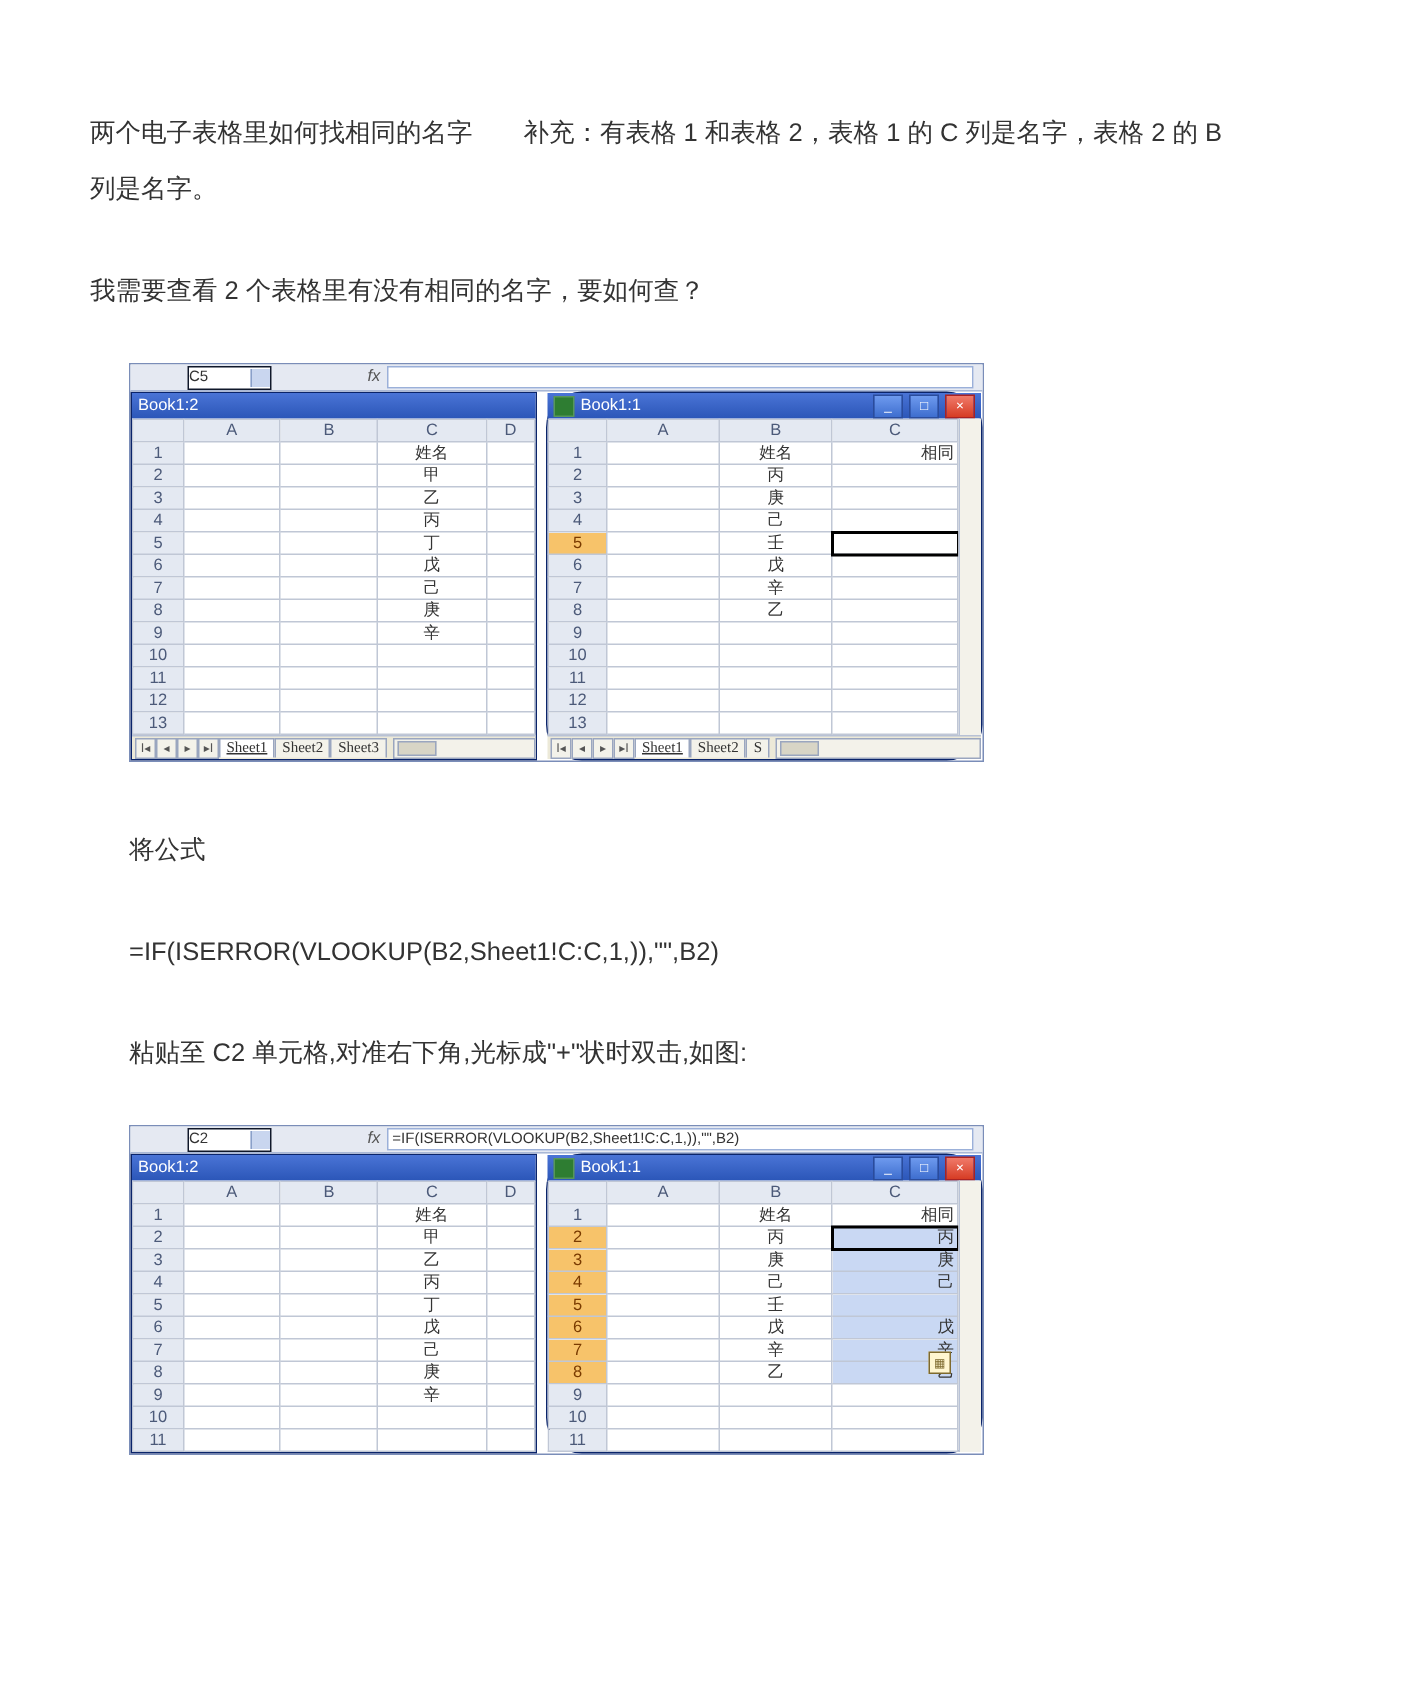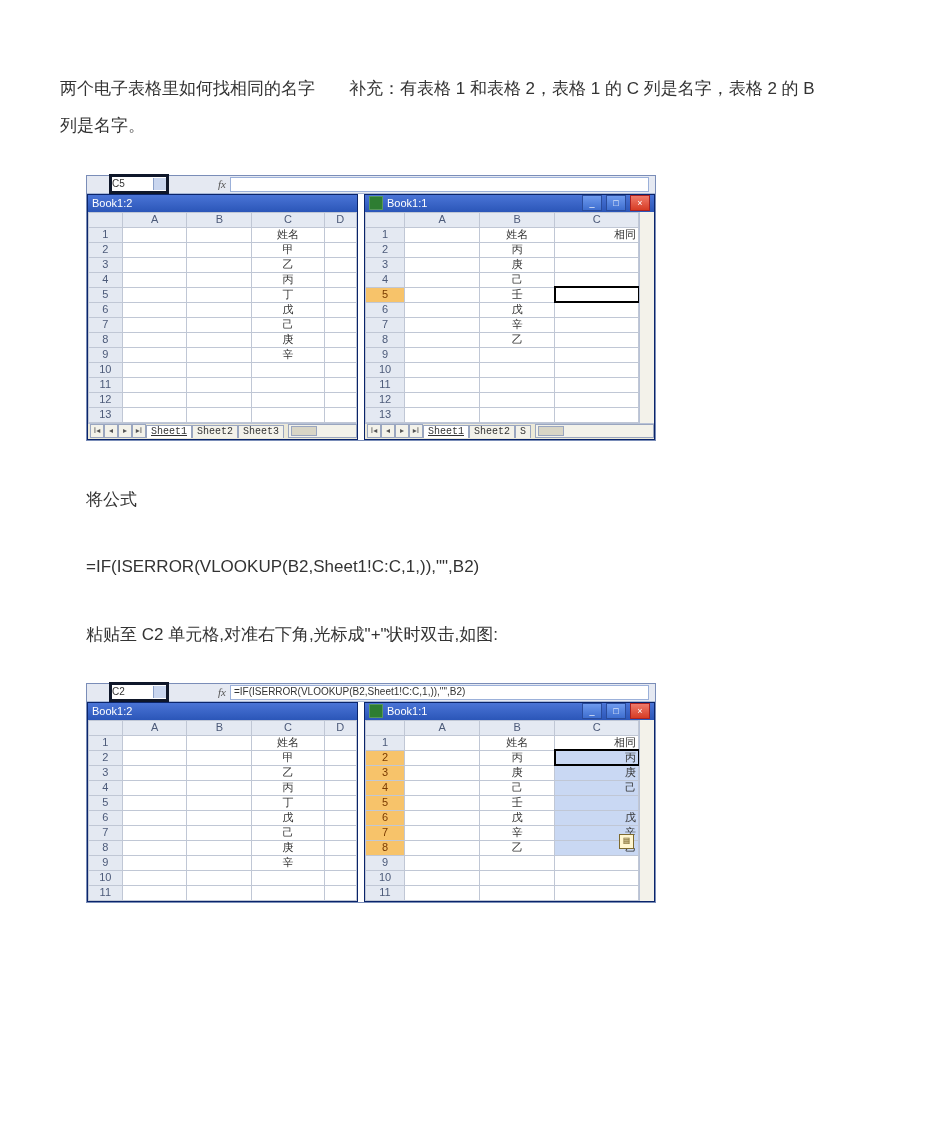--- a/index.html
+++ b/index.html
@@ -40,39 +40,39 @@
     position: absolute;
     top: 0; left: 0; right: 0;
     height: 17px;
     background: #e5e9f2;
     display: flex;
     align-items: center;
     border-bottom: 1px solid #a9b8d6;
   }
   .name-box {
     background: #fff;
-    border: 3px solid #0f172a;
+    border: 1px solid #0f172a;
     height: 14px;
     width: 54px;
-    margin-left: 22px;
+    margin-left: 38px;
     display: flex;
     align-items: center;
     justify-content: center;
     font-size: 10px;
   }
   .name-box .drop {
     width: 12px; height: 12px;
     background: #c9d6ef;
     border-left: 1px solid #8aa0c9;
     margin-left: auto;
   }
   .fx {
-    margin-left: 49px;
+    margin-left: 64px;
     font-style: italic;
-    font-family: Liberation Serif, serif;
+    font-family: Liberation Sans, sans-serif;
     font-size: 11px;
     color: #555;
   }
   .fx-input {
     background: #fff;
     border: 1px solid #9bb0d9;
     height: 13px;
     flex: 1;
     margin-left: 4px;
     margin-right: 6px;
@@ -200,21 +200,21 @@
     color: #555;
   }
   .tab {
     border: 1px solid #9aa6bf;
     border-bottom: none;
     background: #f3f2ea;
     padding: 0 4px;
     height: 12px;
     display: flex;
     align-items: center;
-    font-family: Liberation Mono, monospace;
+    font-family: Liberation Serif, serif;
   }
   .tab.active {
     background: #fff;
     text-decoration: underline;
   }
   .hscroll {
     flex: 1;
     height: 12px;
     border: 1px solid #9aa6bf;
     background: #f3f2ea;
@@ -230,38 +230,39 @@
   }
   .vscroll {
     width: 14px;
     background: #f3f2ea;
     border-left: 1px solid #b8c2d6;
   }
 
   .grid-wrap { display: flex; flex: 1; }
   .grid-inner { flex: 1; overflow: hidden; }
 
-  .right-wrap { position: relative; }
+  .right-wrap { position: relative; border-radius: 24px; }
   .autofill-icon {
     position: absolute;
     width: 13px; height: 13px;
     border: 1px solid #7e6a2e;
     background: #fff6d0;
     font-size: 8px;
     display: flex;
     align-items: center;
     justify-content: center;
     color: #7e6a2e;
   }
 </style>
 </head>
 <body>
 
 <div class="page">
   <p class="para">两个电子表格里如何找相同的名字  补充：有表格 1 和表格 2，表格 1 的 C 列是名字，表格 2 的 B 列是名字。</p>
+  <p class="para">我需要查看 2 个表格里有没有相同的名字，要如何查？</p>
 
   <div class="shot">
     <div class="formula-row">
       <div class="name-box">
         <span>C5</span>
         <span class="drop"></span>
       </div>
       <span class="fx">fx</span>
       <div class="fx-input"></div>
     </div>

